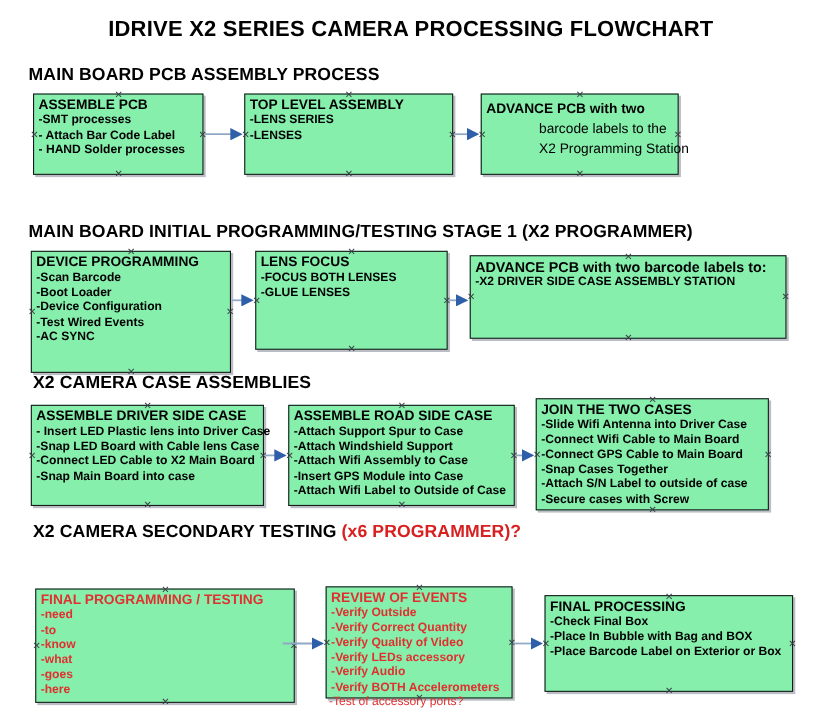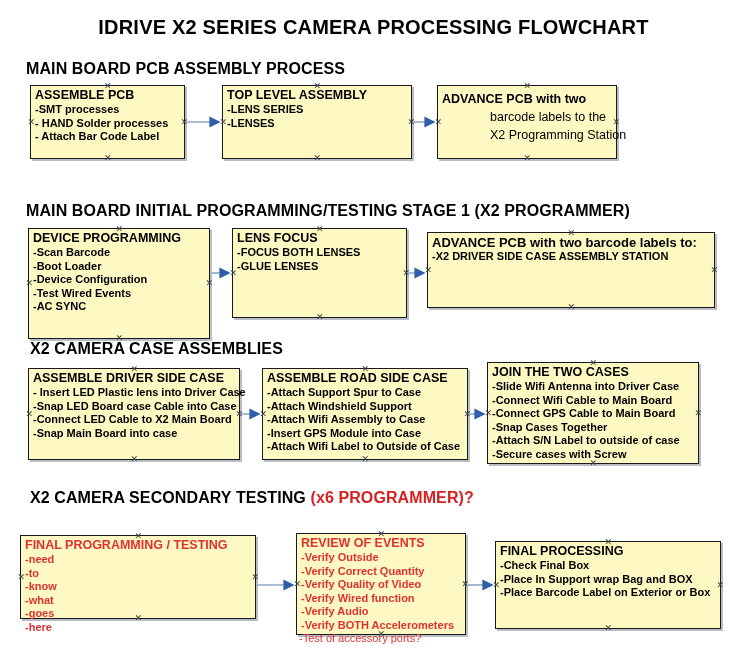--- a/index.html
+++ b/index.html
@@ -35,21 +35,21 @@
     font-size: 16px;
     font-weight: bold;
     letter-spacing: 0.1px;
     white-space: nowrap;
   }
   .section-head .accent {
     color: #d82020;
   }
   .node {
     position: absolute;
-    background: #fef9c3;
+    background: #86efac;
     border: 1.4px solid #17191c;
     box-sizing: border-box;
     box-shadow: 2px 2px 0 rgba(130,135,145,0.55);
   }
   .node .inner {
     position: absolute;
     left: 4px;
     top: 2px;
     right: 2px;
   }
@@ -116,22 +116,22 @@
   <div class="chart-title">IDRIVE X2  SERIES CAMERA PROCESSING FLOWCHART</div>
 
   <div class="section-head" style="left:26px; top:60px;">
     <span>MAIN BOARD PCB ASSEMBLY PROCESS</span>
   </div>
 
   <div class="node" style="left:30px; top:85px; width:155px; height:74px;">
     <div class="inner">
       <div class="n-title">ASSEMBLE PCB</div>
       <div class="n-line">-SMT processes</div>
+      <div class="n-line">- Attach Bar Code Label</div>
       <div class="n-line">- HAND Solder processes</div>
-      <div class="n-line">- Attach Bar Code Label</div>
     </div>
     <span class="handle" style="left:50%; top:0;"></span>
     <span class="handle" style="left:50%; top:100%;"></span>
     <span class="handle" style="left:0; top:50%;"></span>
     <span class="handle" style="left:100%; top:50%;"></span>
   </div>
 
   <div class="node" style="left:222px; top:85px; width:190px; height:74px;">
     <div class="inner">
       <div class="n-title">TOP LEVEL ASSEMBLY</div>
@@ -199,21 +199,21 @@
   </div>
 
   <div class="section-head" style="left:30px; top:340px;">
     <span>X2 CAMERA CASE ASSEMBLIES</span>
   </div>
 
   <div class="node" style="left:28px; top:368px; width:212px; height:92px;">
     <div class="inner">
       <div class="n-title">ASSEMBLE DRIVER SIDE CASE</div>
       <div class="n-line">- Insert LED Plastic lens into Driver Case</div>
-      <div class="n-line">-Snap LED Board case Cable into Case</div>
+      <div class="n-line">-Snap LED Board with Cable lens Case</div>
       <div class="n-line">-Connect LED Cable to X2 Main Board</div>
       <div class="n-line">-Snap Main Board into case</div>
     </div>
     <span class="handle" style="left:50%; top:0;"></span>
     <span class="handle" style="left:50%; top:100%;"></span>
     <span class="handle" style="left:0; top:50%;"></span>
     <span class="handle" style="left:100%; top:50%;"></span>
   </div>
 
   <div class="node" style="left:487px; top:362px; width:212px; height:102px;">
@@ -240,25 +240,25 @@
       <div class="n-line">-Attach Wifi Assembly to Case</div>
       <div class="n-line">-Insert GPS Module into Case</div>
       <div class="n-line">-Attach Wifi Label to Outside of Case</div>
     </div>
     <span class="handle" style="left:50%; top:0;"></span>
     <span class="handle" style="left:50%; top:100%;"></span>
     <span class="handle" style="left:0; top:50%;"></span>
     <span class="handle" style="left:100%; top:50%;"></span>
   </div>
 
-  <div class="section-head" style="left:30px; top:489px;text-align:right;">
+  <div class="section-head" style="left:30px; top:475px;text-align:right;">
     <span>X2 CAMERA SECONDARY TESTING </span><span class="accent">(x6 PROGRAMMER)?</span>
   </div>
 
-  <div class="node red" style="left:20px; top:535px; width:236px; height:84px;">
+  <div class="node red" style="left:32px; top:535px; width:236px; height:104px;">
     <div class="inner">
       <div class="n-title">FINAL PROGRAMMING / TESTING</div>
       <div class="n-line">-need</div>
       <div class="n-line">-to</div>
       <div class="n-line">-know</div>
       <div class="n-line">-what</div>
       <div class="n-line">-goes</div>
       <div class="n-line">-here</div>
     </div>
     <span class="handle" style="left:50%; top:0;"></span>
@@ -266,37 +266,37 @@
     <span class="handle" style="left:0; top:50%;"></span>
     <span class="handle" style="left:100%; top:50%;"></span>
   </div>
 
   <div class="node red" style="left:296px; top:533px; width:170px; height:102px;">
     <div class="inner">
       <div class="n-title">REVIEW OF EVENTS</div>
       <div class="n-line">-Verify Outside</div>
       <div class="n-line">-Verify Correct Quantity</div>
       <div class="n-line">-Verify Quality of Video</div>
-      <div class="n-line">-Verify Wired function</div>
+      <div class="n-line">-Verify LEDs accessory</div>
       <div class="n-line">-Verify Audio</div>
       <div class="n-line">-Verify BOTH Accelerometers</div>
     </div>
     <span class="handle" style="left:50%; top:0;"></span>
     <span class="handle" style="left:50%; top:100%;"></span>
     <span class="handle" style="left:0; top:50%;"></span>
     <span class="handle" style="left:100%; top:50%;"></span>
   </div>
 
   <div class="overflow-line" style="left:299px; top:632px;">-Test of accessory ports?</div>
 
   <div class="node" style="left:495px; top:541px; width:226px; height:88px;">
     <div class="inner">
       <div class="n-title">FINAL PROCESSING</div>
       <div class="n-line"> -Check Final Box</div>
-      <div class="n-line">-Place In Support wrap Bag and BOX</div>
+      <div class="n-line">-Place In Bubble with Bag and BOX</div>
       <div class="n-line">-Place Barcode Label on Exterior or Box</div>
     </div>
     <span class="handle" style="left:50%; top:0;"></span>
     <span class="handle" style="left:50%; top:100%;"></span>
     <span class="handle" style="left:0; top:50%;"></span>
     <span class="handle" style="left:100%; top:50%;"></span>
   </div>
 
   <svg class="links" viewBox="0 0 747 662">
     <defs>

